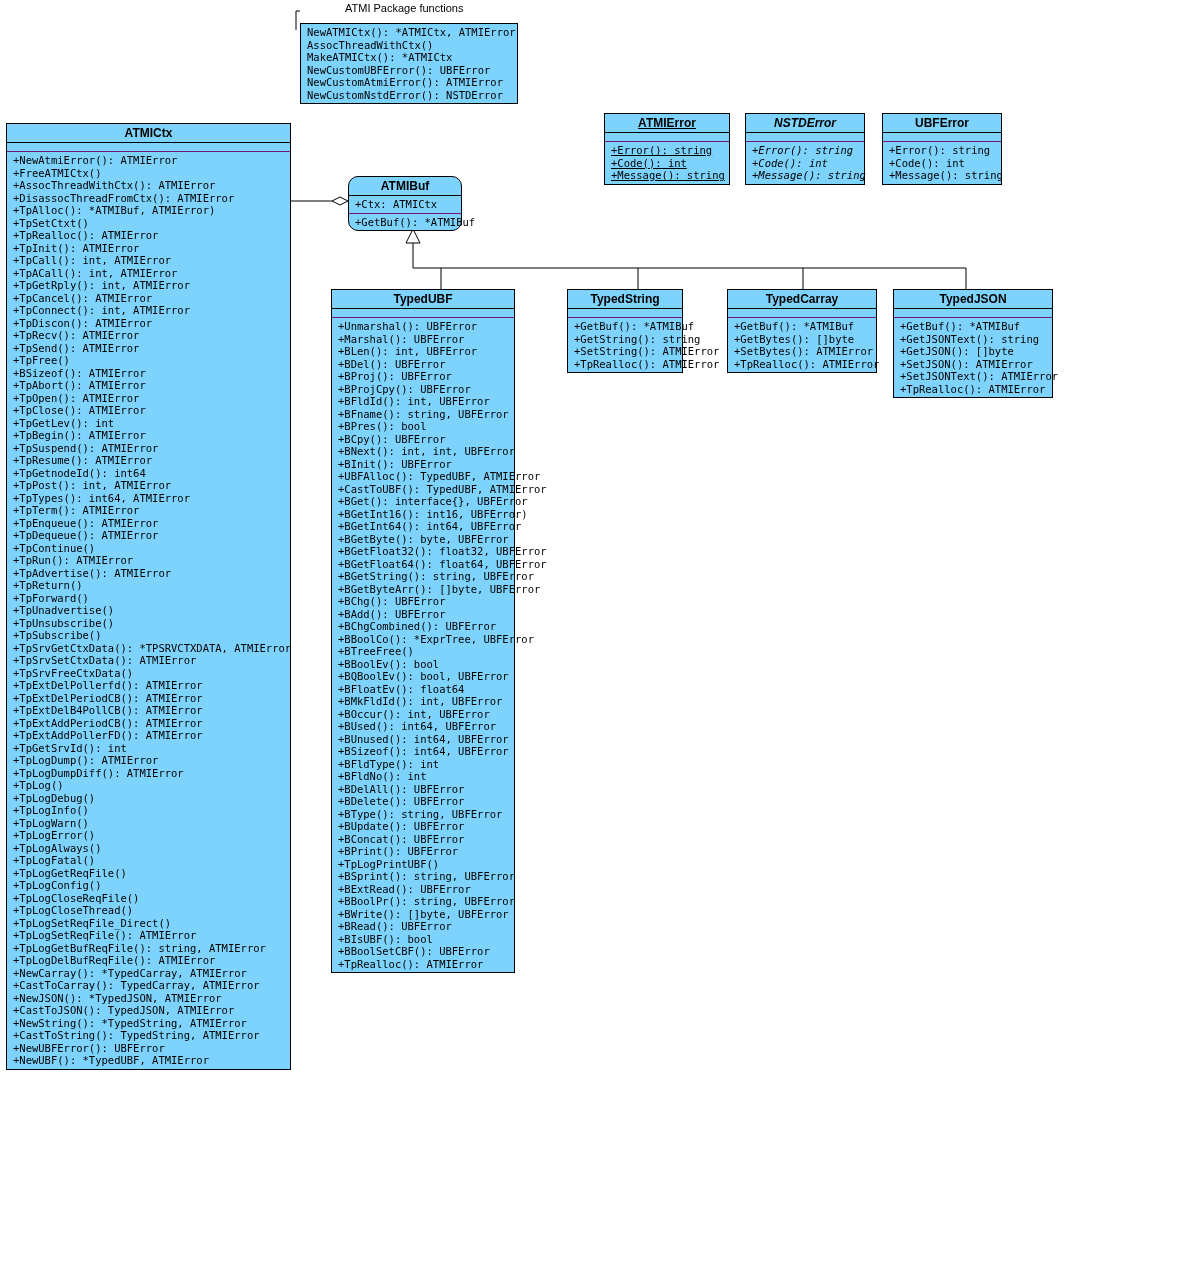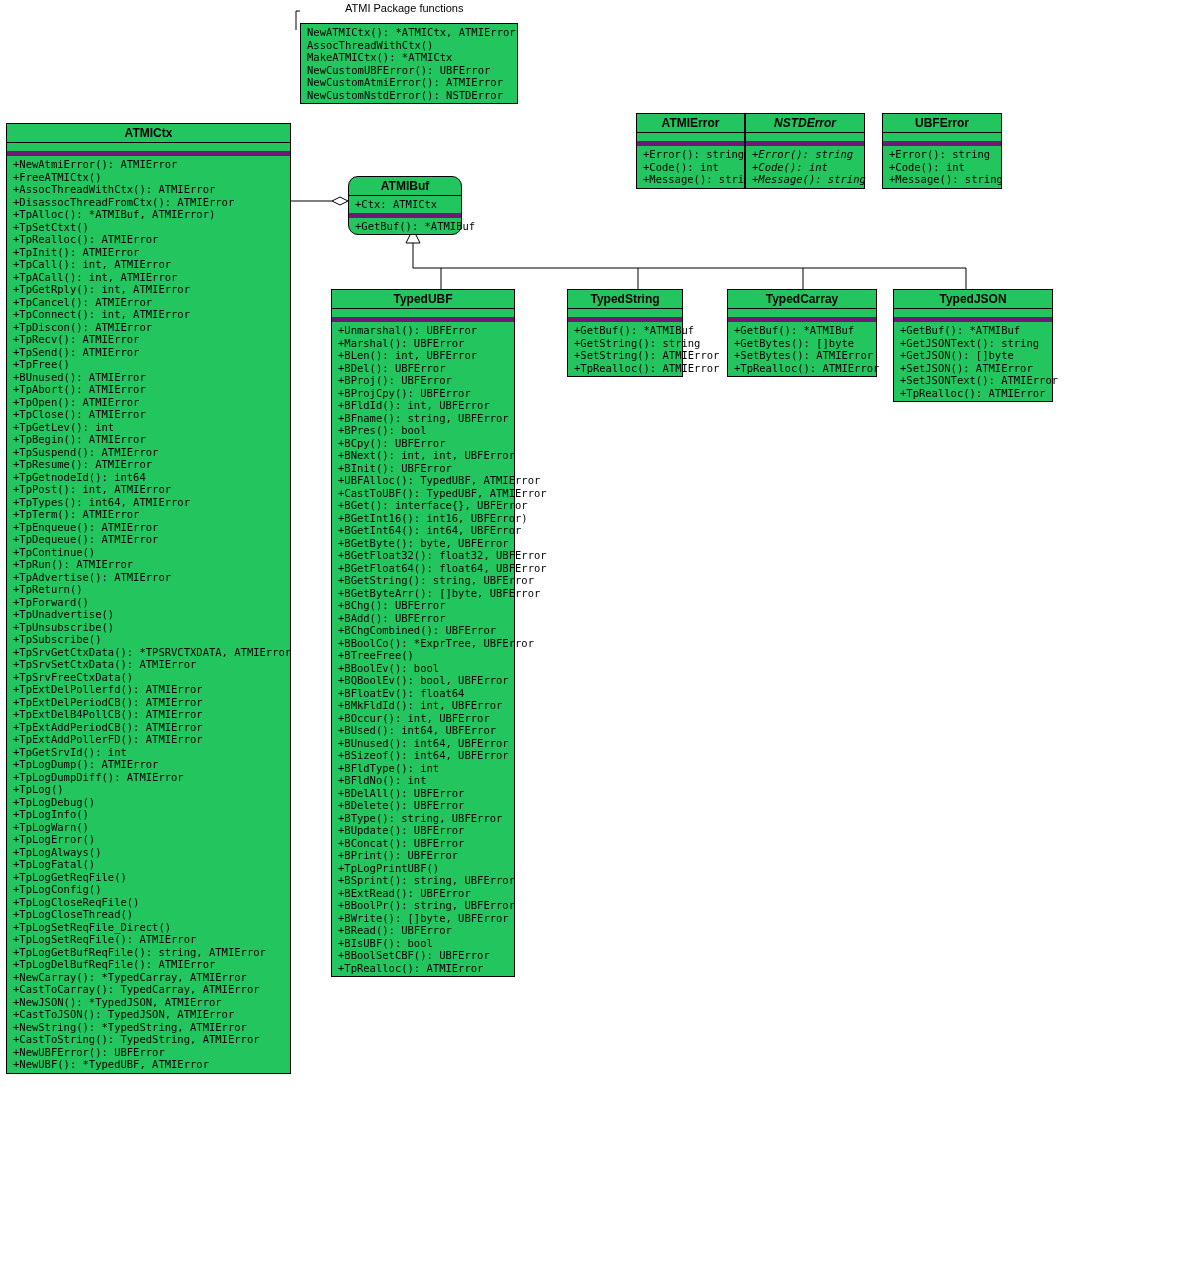--- a/index.html
+++ b/index.html
@@ -8,32 +8,32 @@
     background: #fff;
     font-family: sans-serif;
     font-size: 11px;
     width: 1200px;
     height: 1271px;
     position: relative;
   }
   .class-box {
     position: absolute;
     border: 1px solid #000;
-    background: #22c55e;
+    background: #7dd3fc;
     box-sizing: border-box;
   }
   .class-title {
     font-weight: bold;
     text-align: center;
     padding: 2px 4px;
     border-bottom: 1px solid #000;
     font-size: 12px;
   }
   .class-section {
-    border-bottom: 5px solid #701a75;
+    border-bottom: 1px solid #701a75;
     padding: 2px 6px;
   }
   .class-section:last-child {
     border-bottom: none;
   }
   .class-section .method {
     font-family: monospace;
     font-size: 10.5px;
     line-height: 12.5px;
     white-space: nowrap;
@@ -112,21 +112,21 @@
       <div class="method">+TpInit(): ATMIError</div>
       <div class="method">+TpCall(): int, ATMIError</div>
       <div class="method">+TpACall(): int, ATMIError</div>
       <div class="method">+TpGetRply(): int, ATMIError</div>
       <div class="method">+TpCancel(): ATMIError</div>
       <div class="method">+TpConnect(): int, ATMIError</div>
       <div class="method">+TpDiscon(): ATMIError</div>
       <div class="method">+TpRecv(): ATMIError</div>
       <div class="method">+TpSend(): ATMIError</div>
       <div class="method">+TpFree()</div>
-      <div class="method">+BUnused(): ATMIError</div>
+      <div class="method">+BSizeof(): ATMIError</div>
       <div class="method">+TpAbort(): ATMIError</div>
       <div class="method">+TpOpen(): ATMIError</div>
       <div class="method">+TpClose(): ATMIError</div>
       <div class="method">+TpGetLev(): int</div>
       <div class="method">+TpBegin(): ATMIError</div>
       <div class="method">+TpSuspend(): ATMIError</div>
       <div class="method">+TpResume(): ATMIError</div>
       <div class="method">+TpGetnodeId(): int64</div>
       <div class="method">+TpPost(): int, ATMIError</div>
       <div class="method">+TpTypes(): int64, ATMIError</div>
@@ -181,21 +181,21 @@
 <div class="class-box" style="left:348px; top:176px; width:114px;border-radius:10px;">
   <div class="class-title">ATMIBuf</div>
   <div class="class-section">
     <div class="method">+Ctx: ATMICtx</div>
   </div>
   <div class="class-section">
     <div class="method">+GetBuf(): *ATMIBuf</div>
   </div>
 </div>
 
-<div class="class-box" style="left:636px; top:113px; width:109px;">
+<div class="class-box" style="left:604px; top:113px; width:126px;text-decoration:underline;">
   <div class="class-title">ATMIError</div>
   <div class="class-section" style="height:4px;"></div>
   <div class="class-section">
     <div class="method">+Error(): string</div>
     <div class="method">+Code(): int</div>
     <div class="method">+Message(): string</div>
   </div>
 </div>
 
 <div class="class-box" style="left:745px; top:113px; width:120px;font-style:italic;">

